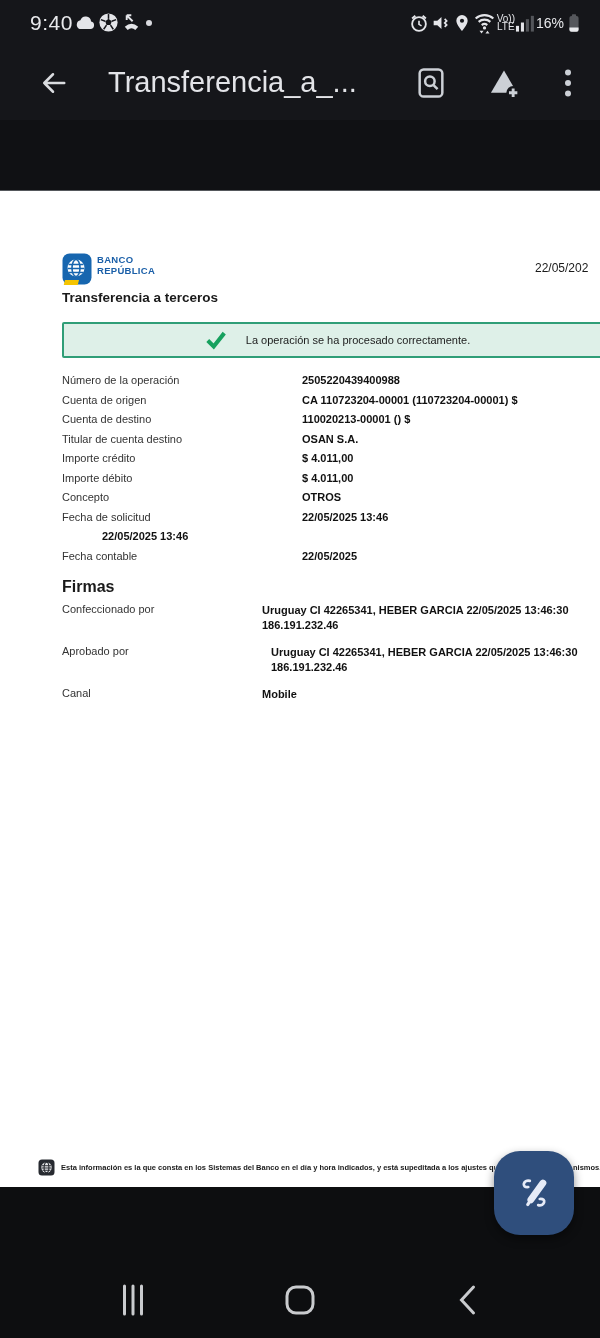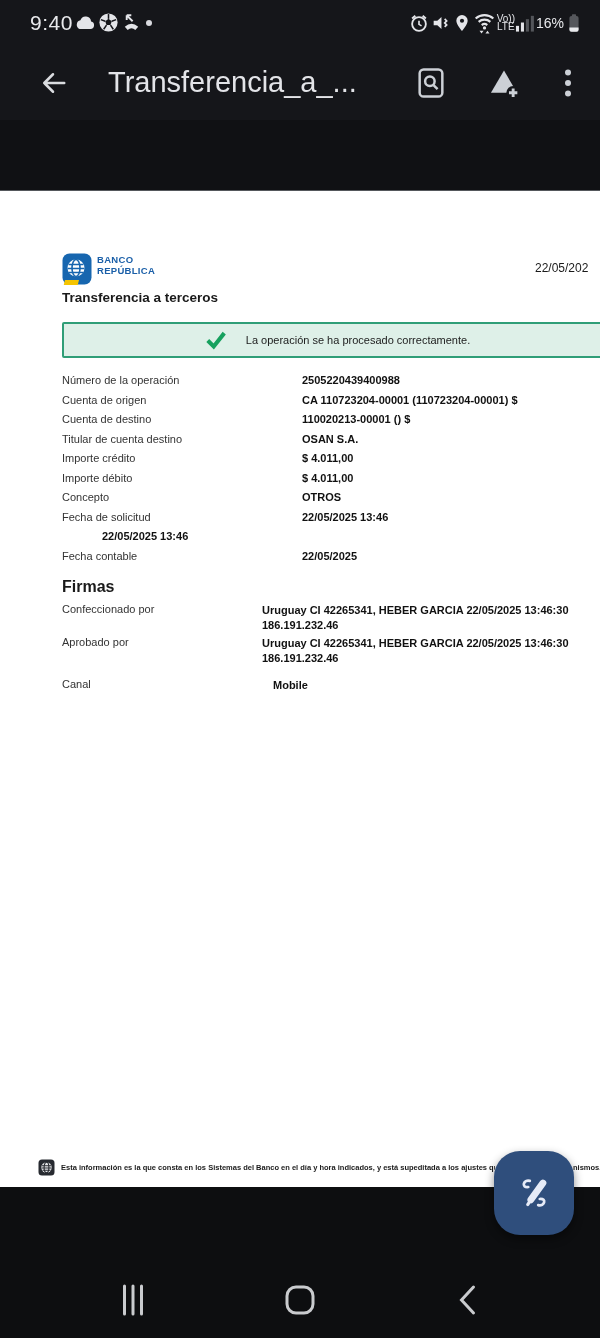--- a/index.html
+++ b/index.html
@@ -41,22 +41,22 @@
   .banner-text { font-size:11px; color:#1c1c1c; }
 
   .fields { position:absolute; left:62px; top:180px; width:520px; }
   .field-row { display:flex; line-height:19.5px; font-size:11px; }
   .f-label { width:200px; flex:none; color:#333; }
   .f-value { font-weight:bold; color:#111; white-space:nowrap;margin-left:40px; }
 
   .sigs { position:absolute; left:62px; top:387px; width:520px; }
   .sigs-title { font-size:16px; font-weight:bold; margin-bottom:7px; }
   .sig-row { display:flex; font-size:11px; margin-top:7px; }
-  .sig-row.r2 { margin-top:3px; }
-  .sig-row.r3 { margin-top:12px;gap:11px; }
+  .sig-row.r2 { margin-top:12px;gap:9px; }
+  .sig-row.r3 { margin-top:12px; }
   .s-label { width:200px; flex:none; color:#333; }
   .s-value { font-weight:bold; color:#111; line-height:15px; }
 
   .doc-footer { position:absolute; left:38px; top:966px; width:560px; height:20px;
                 display:flex; align-items:center; gap:6px; }
   .footer-text { font-size:7.5px; font-weight:bold; color:#1a1a1a; white-space:nowrap;
                  max-width:434px; overflow:hidden; }
   .footer-text-right { position:absolute; left:535px; top:6px; font-size:7.5px;
                        font-weight:bold; color:#1a1a1a; white-space:nowrap; }
 

